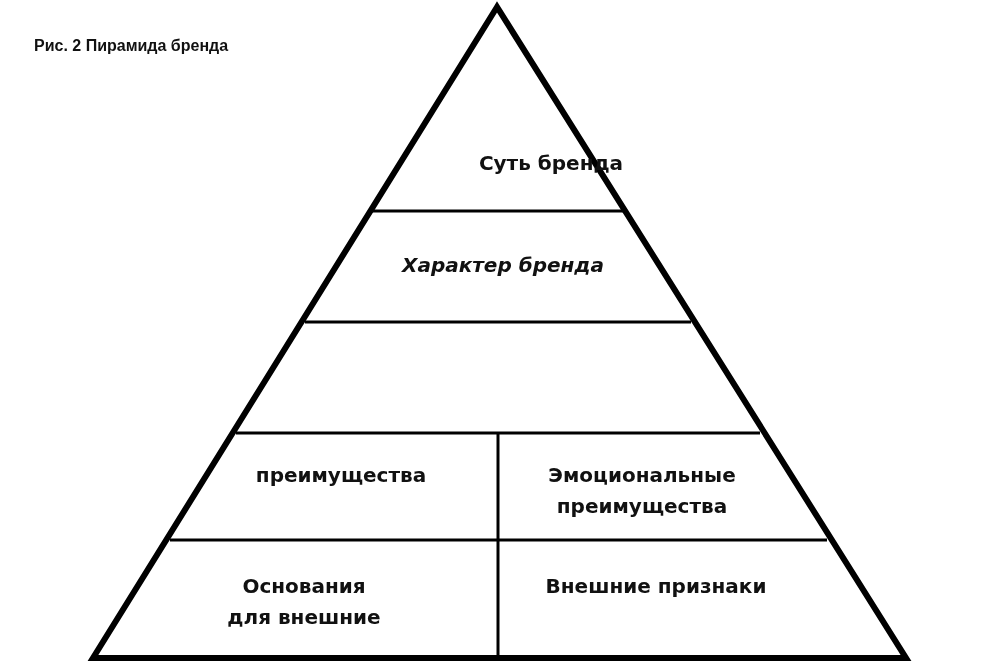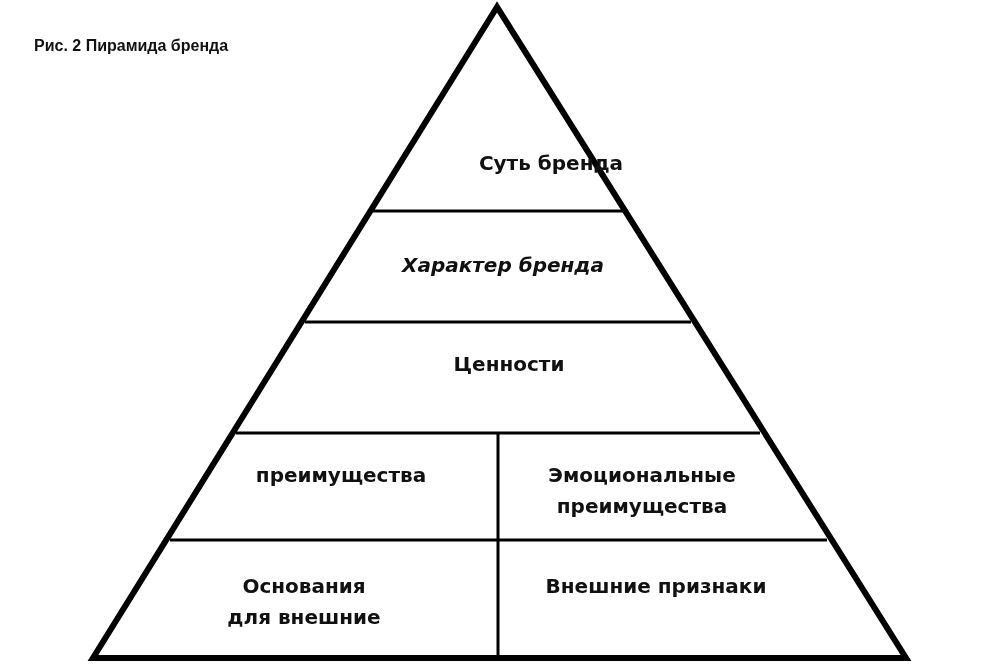--- a/index.html
+++ b/index.html
@@ -24,21 +24,20 @@
 
 <div class="lbl" style="left:503px;top:148px;margin-left:48px;">
   <span>Суть бренда</span>
 </div>
 
 <div class="lbl" style="left:503px;top:250px;font-style:italic;">
   <span>Характер бренда</span>
 </div>
 
 <div class="lbl" style="left:509px;top:349px;">
-  <div>Ценности</div>
 </div>
 
 <div class="lbl" style="left:341px;top:460px;">
   <div>преимущества</div>
 </div>
 
 <div class="lbl" style="left:642px;top:460px;">
   <div>Эмоциональные</div>
   <div>преимущества</div>
 </div>

